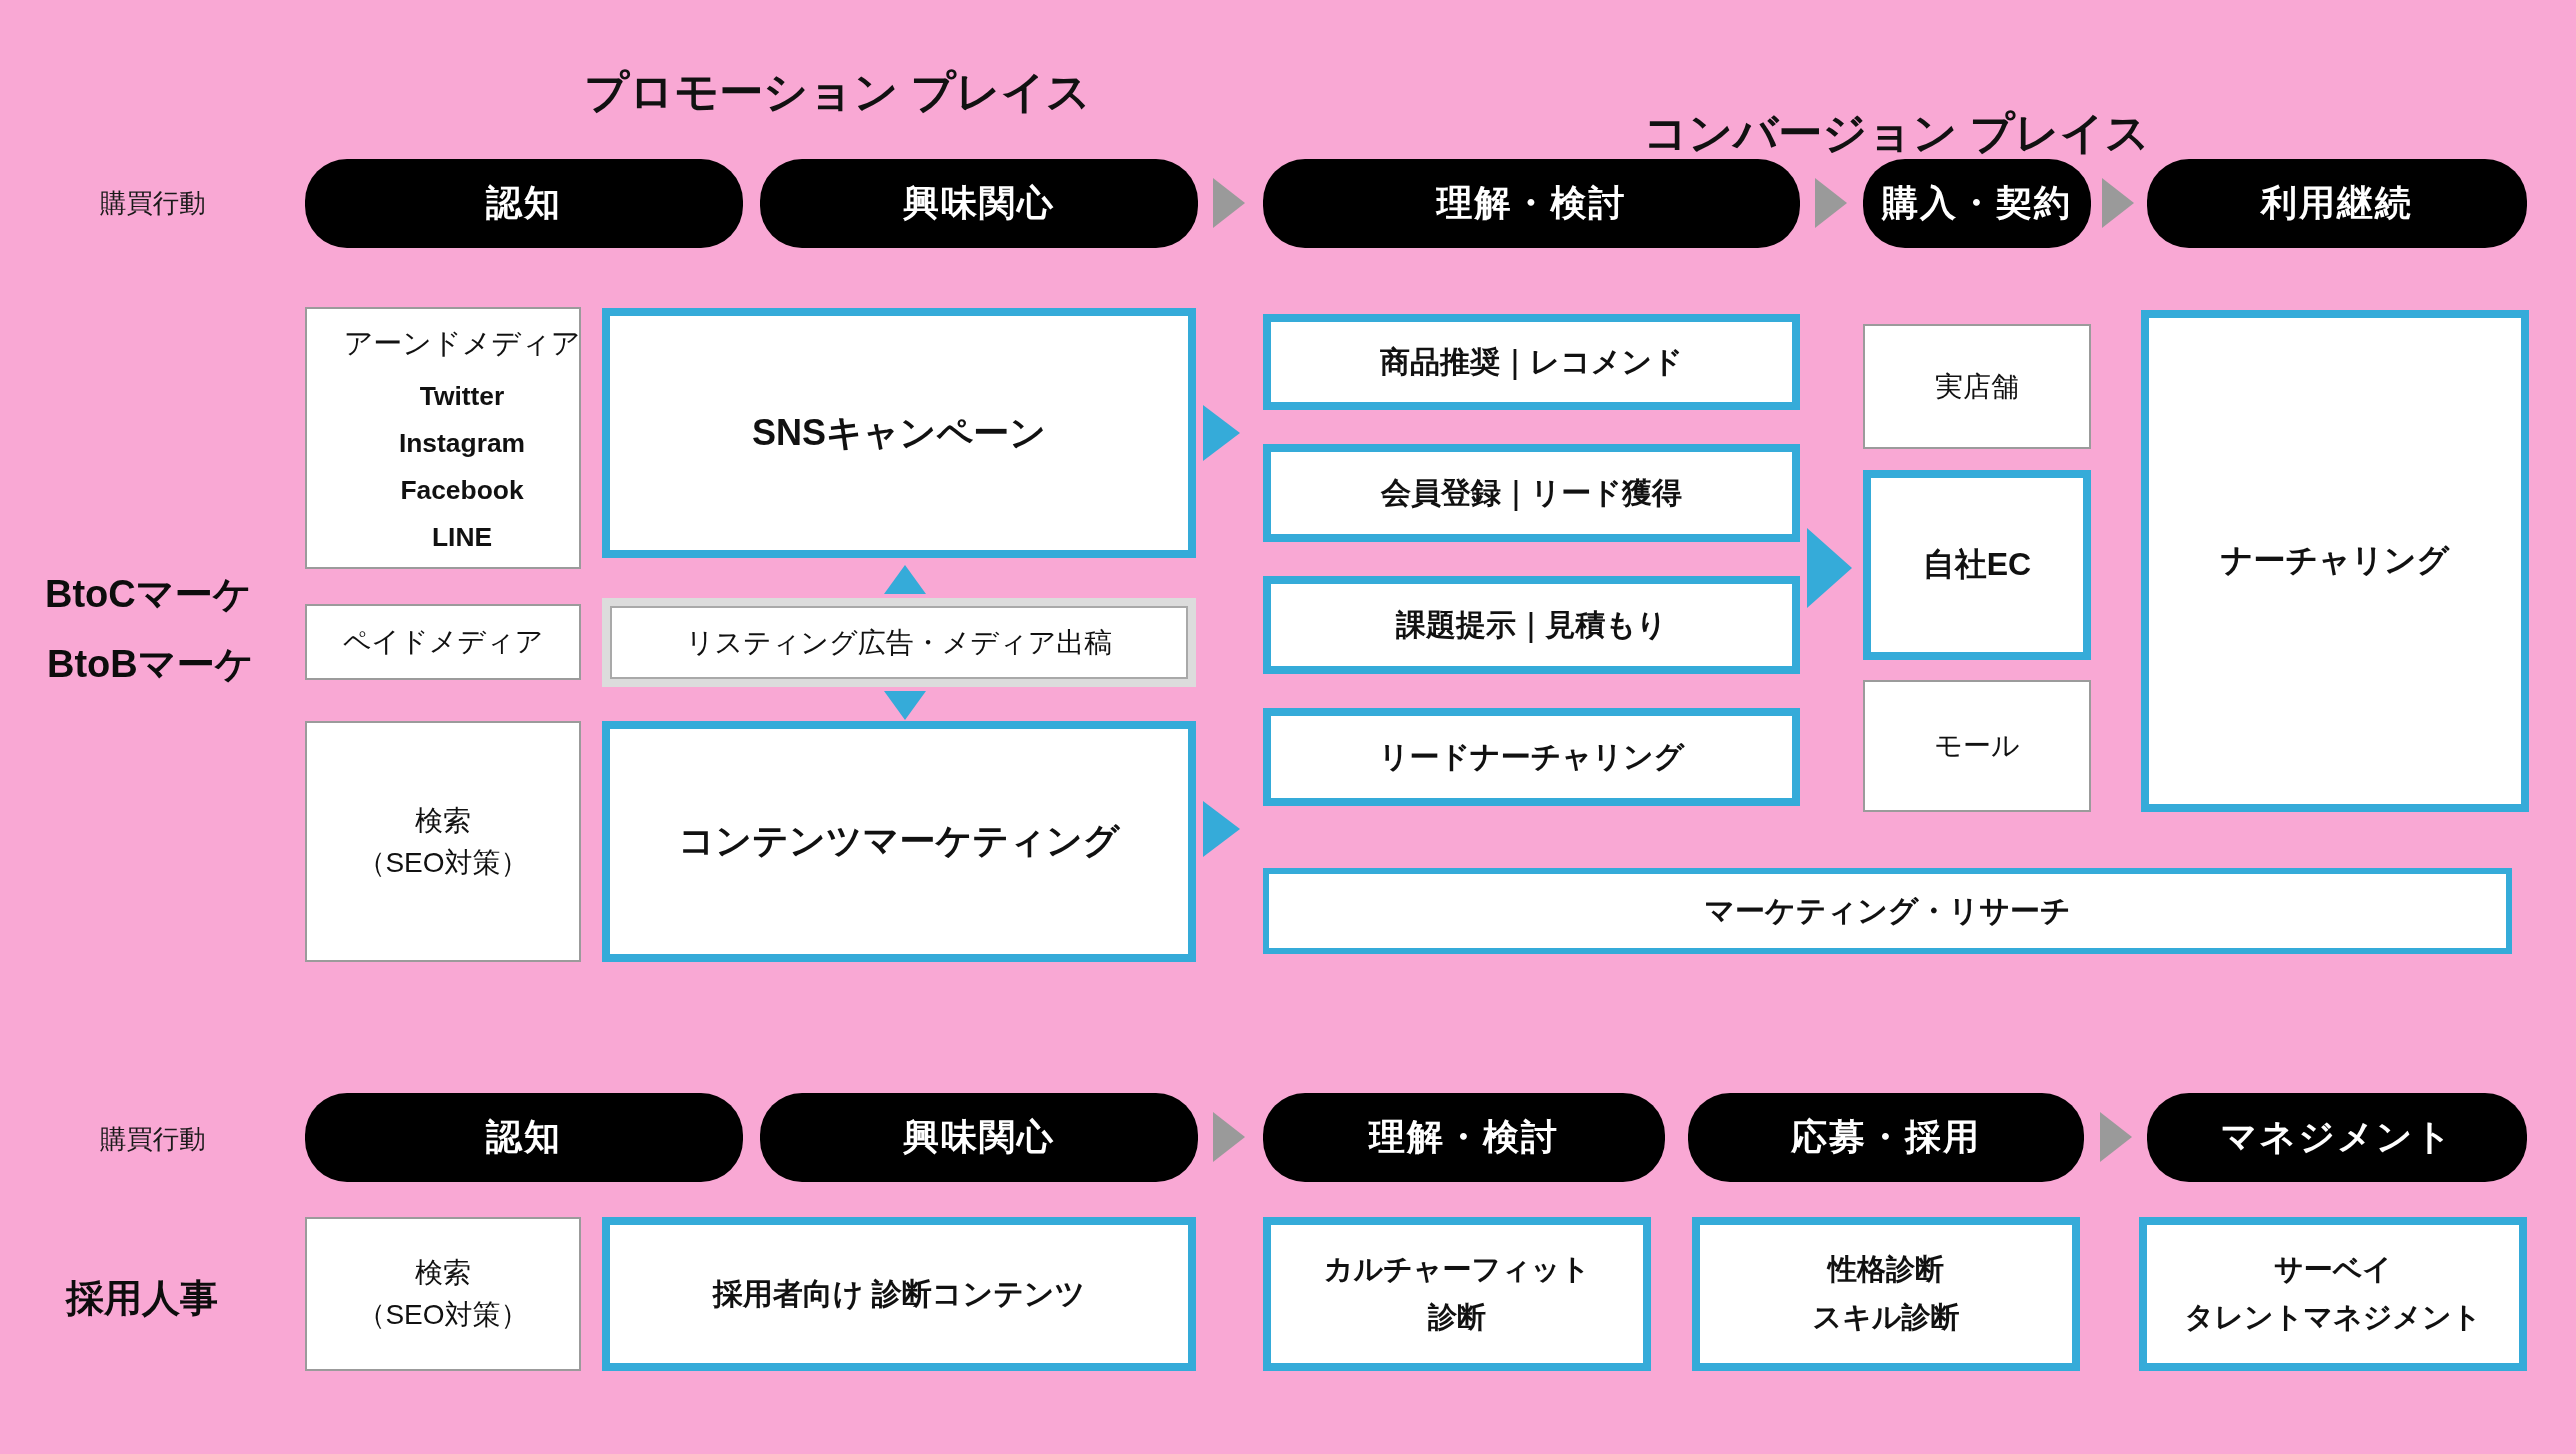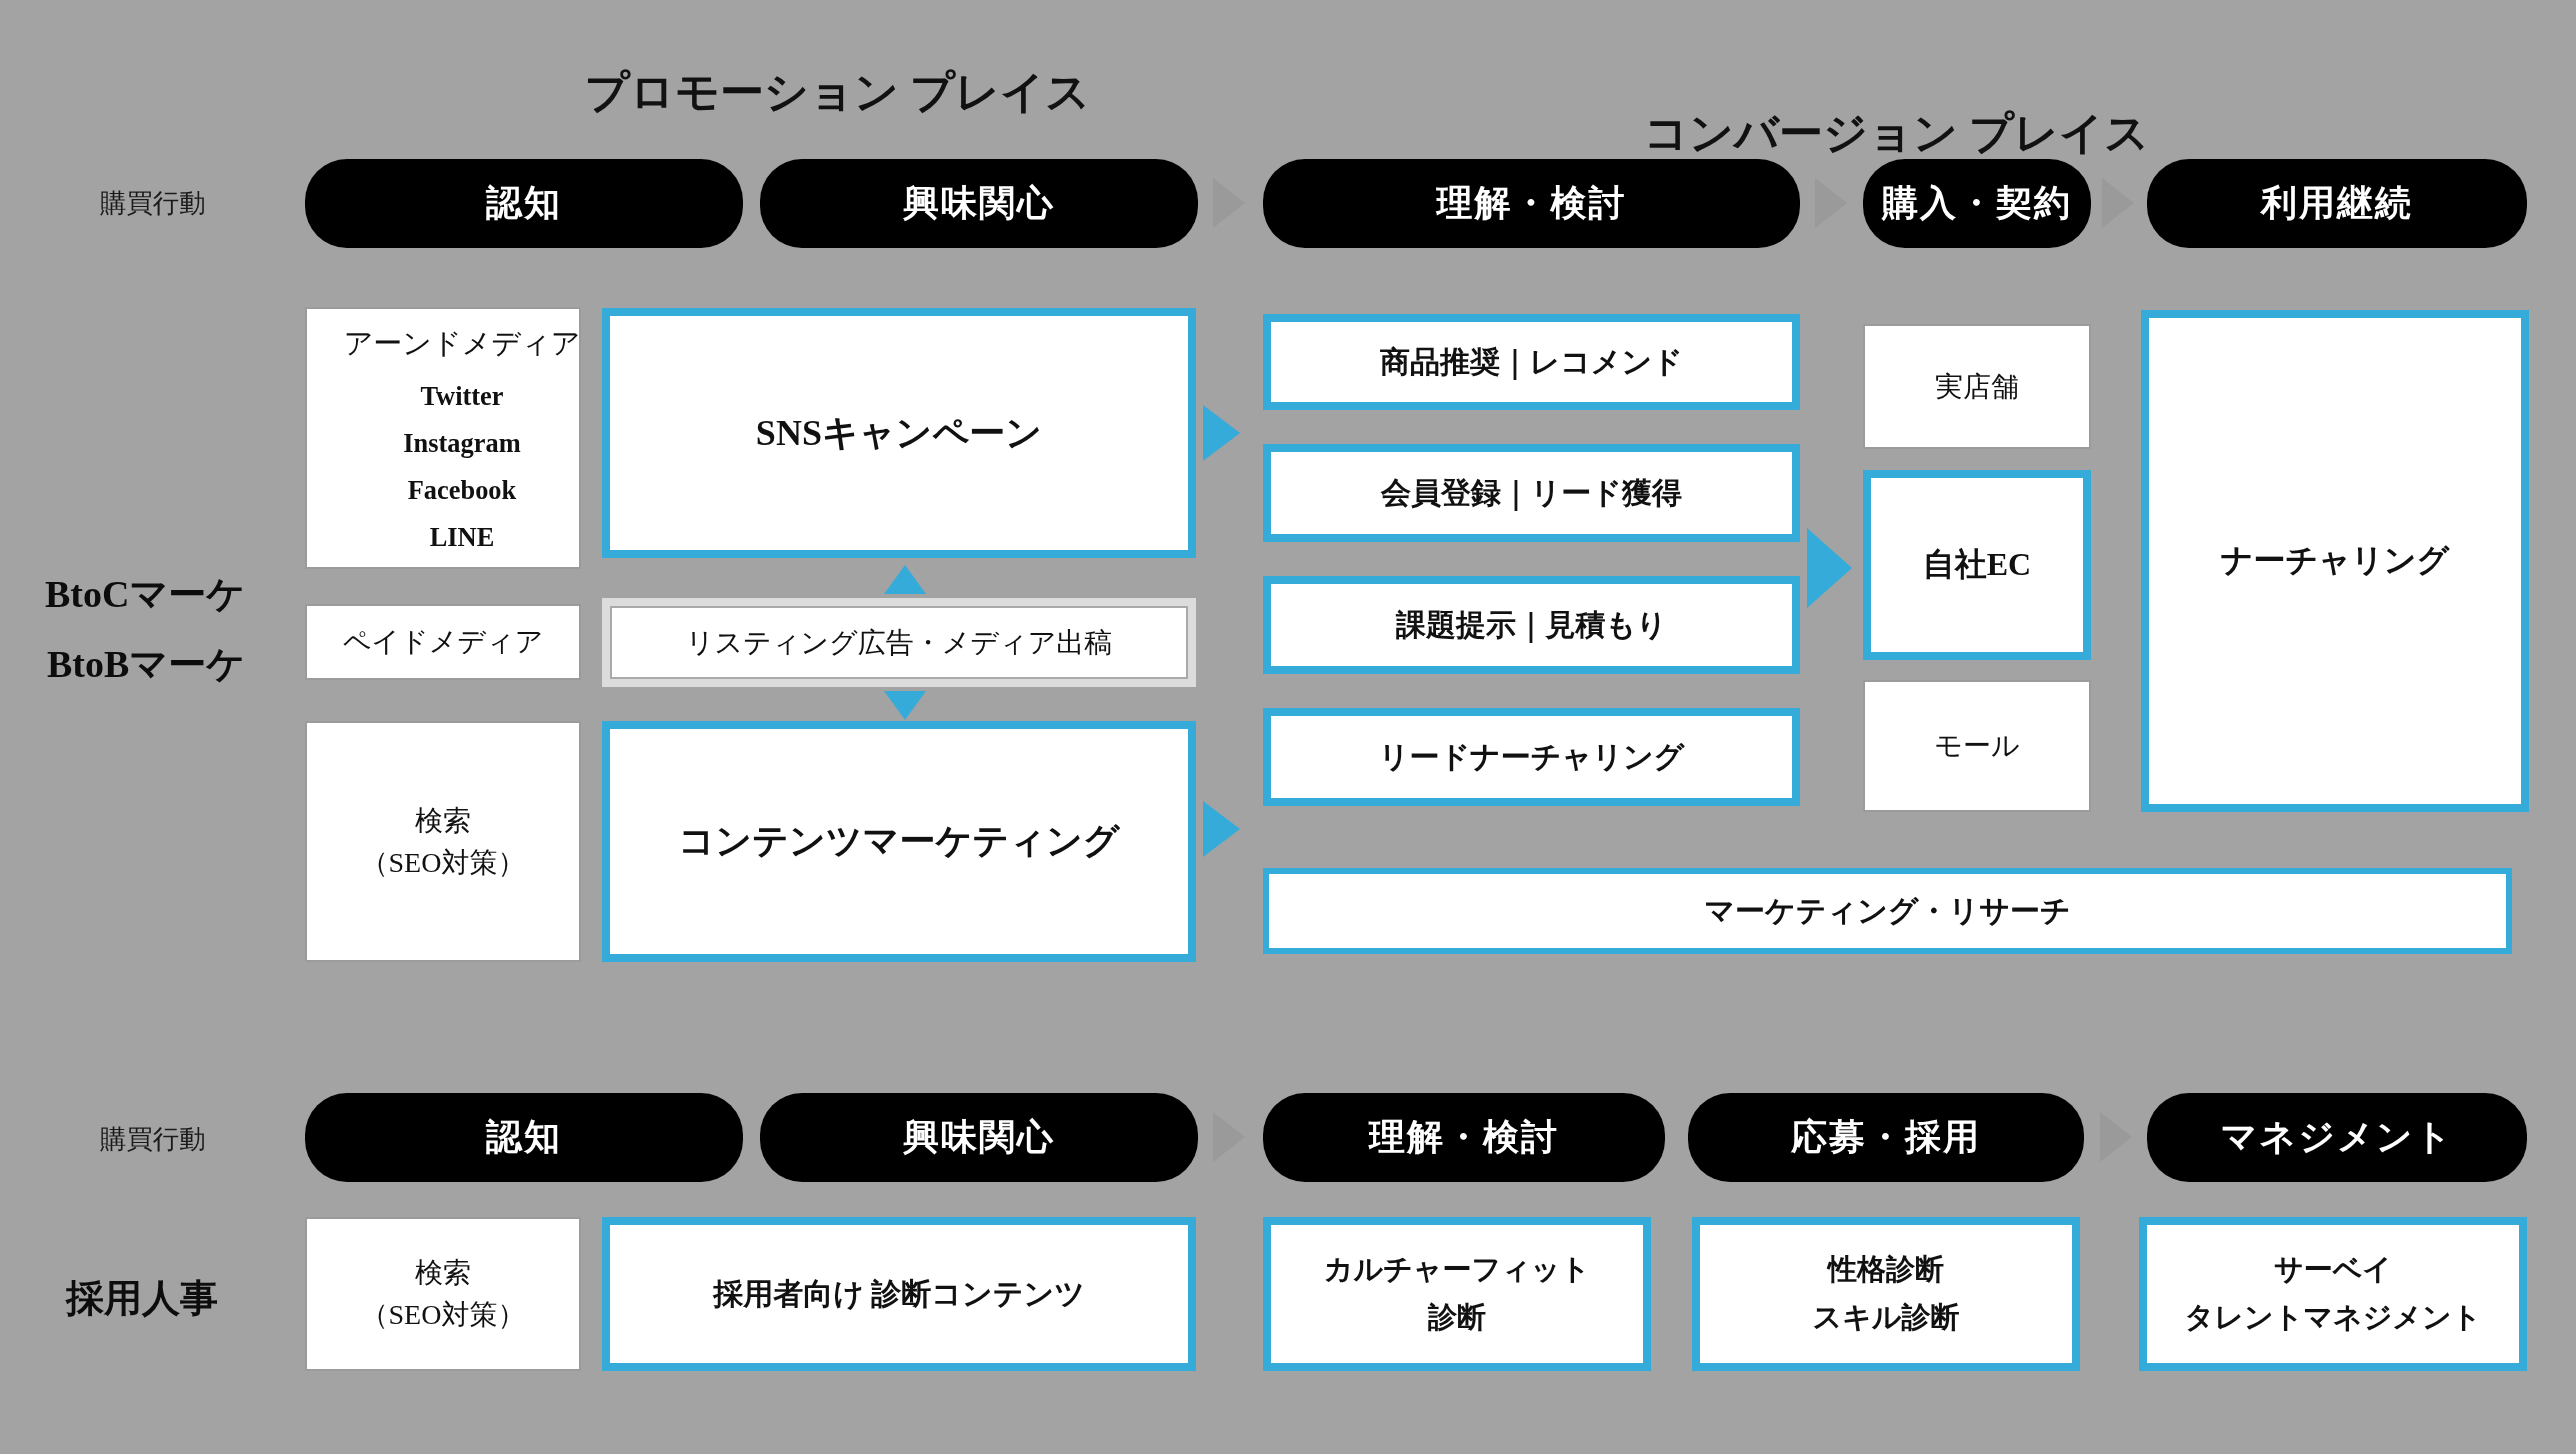--- a/index.html
+++ b/index.html
@@ -1,19 +1,19 @@
 <!DOCTYPE html>
 <html style="font-size:10.6px"><head>
 <meta charset="utf-8">
 <style>
   :root{ --c:#35abd9; --gray-arrow:#9a9a9a; --gray-border:#9b9b9b; }
   html,body{margin:0;padding:0;background:#fff;}
   .canvas{
-    position:relative;width:2576px;height:1454px;background:#a3a3a3;
-    font-family:Liberation Serif, serif;color:#111;overflow:hidden;
+    position:relative;width:2576px;height:1454px;background:#f9a8d4;
+    font-family:Liberation Sans, sans-serif;color:#111;overflow:hidden;
   }
   .hdr{position:absolute;width:515px;font-size:44px;font-weight:bold;text-align:center;white-space:nowrap;color:#111;}
   .rowlabel{position:absolute;font-size:26.4px;color:#1a1a1a;white-space:nowrap;}
   .sidelabel{position:absolute;font-size:38px;font-weight:bold;color:#0d0d0d;white-space:nowrap;}
   .pill{
     position:absolute;height:89px;border-radius:42px;background:#000;color:#fff;
     display:flex;align-items:center;justify-content:center;
     font-size:36px;font-weight:bold;letter-spacing:2px;white-space:nowrap;
   }
   .tri{position:absolute;width:0;height:0;}

